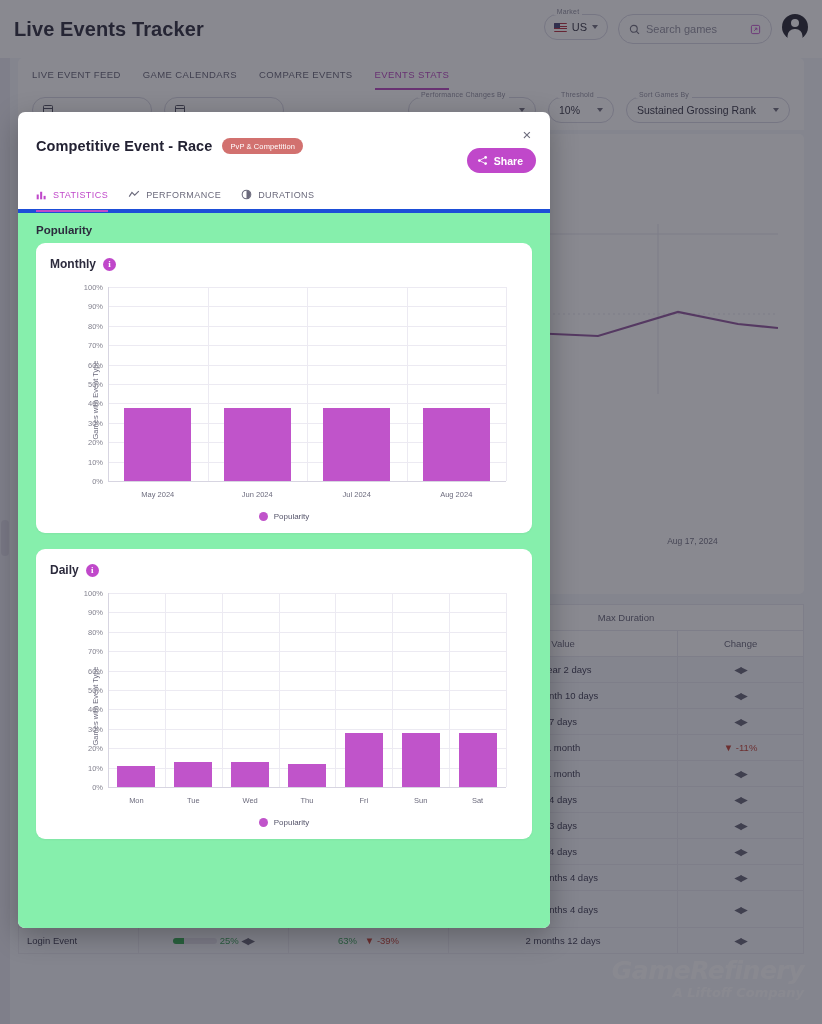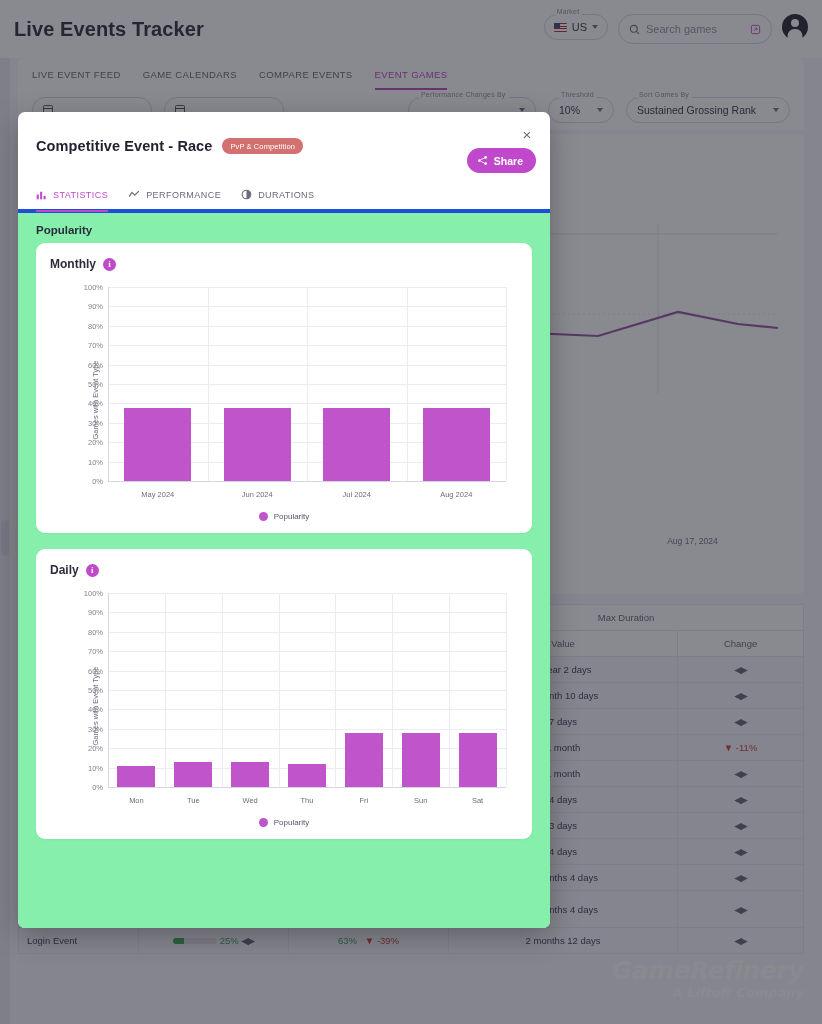--- a/index.html
+++ b/index.html
@@ -189,21 +189,21 @@
             </svg>
         </div>
         <div class="avatar-circle"></div>
       </div>
     </div>
 
     <div class="bg-tabs">
       <div class="bg-tab">LIVE EVENT FEED</div>
       <div class="bg-tab">GAME CALENDARS</div>
       <div class="bg-tab">COMPARE EVENTS</div>
-      <div class="bg-tab active">EVENT GAMES</div>
+      <div class="bg-tab active">EVENTS STATS</div>
     </div>
 
     <div class="bg-filters">
       <div class="pill" style="width:120px">
         <span class="cal-icon"></span>
         <span></span>
       </div>
       <div class="pill" style="width:120px">
         <span class="cal-icon"></span>
         <span></span>

